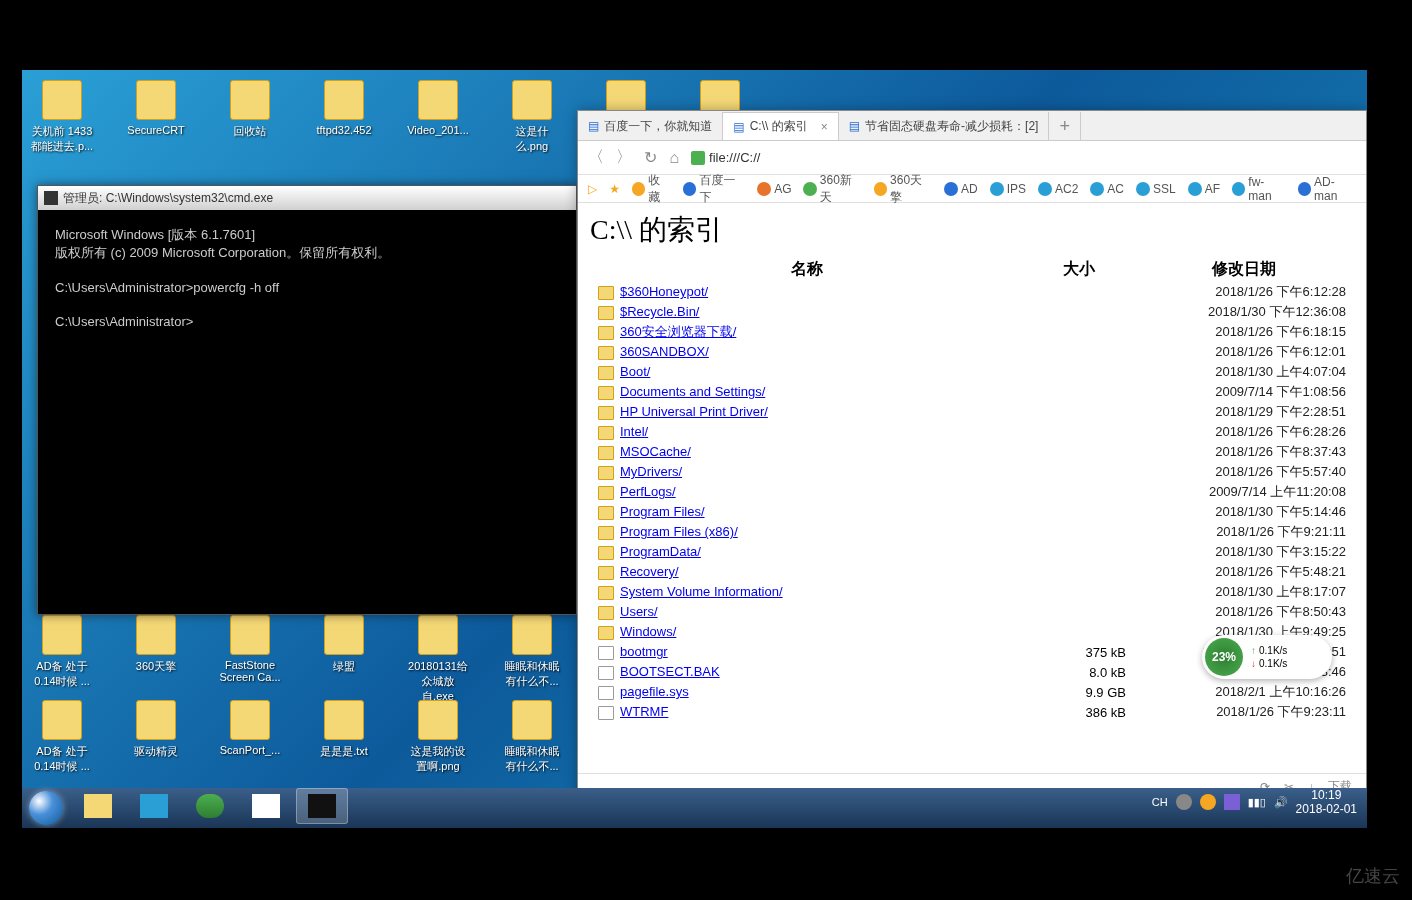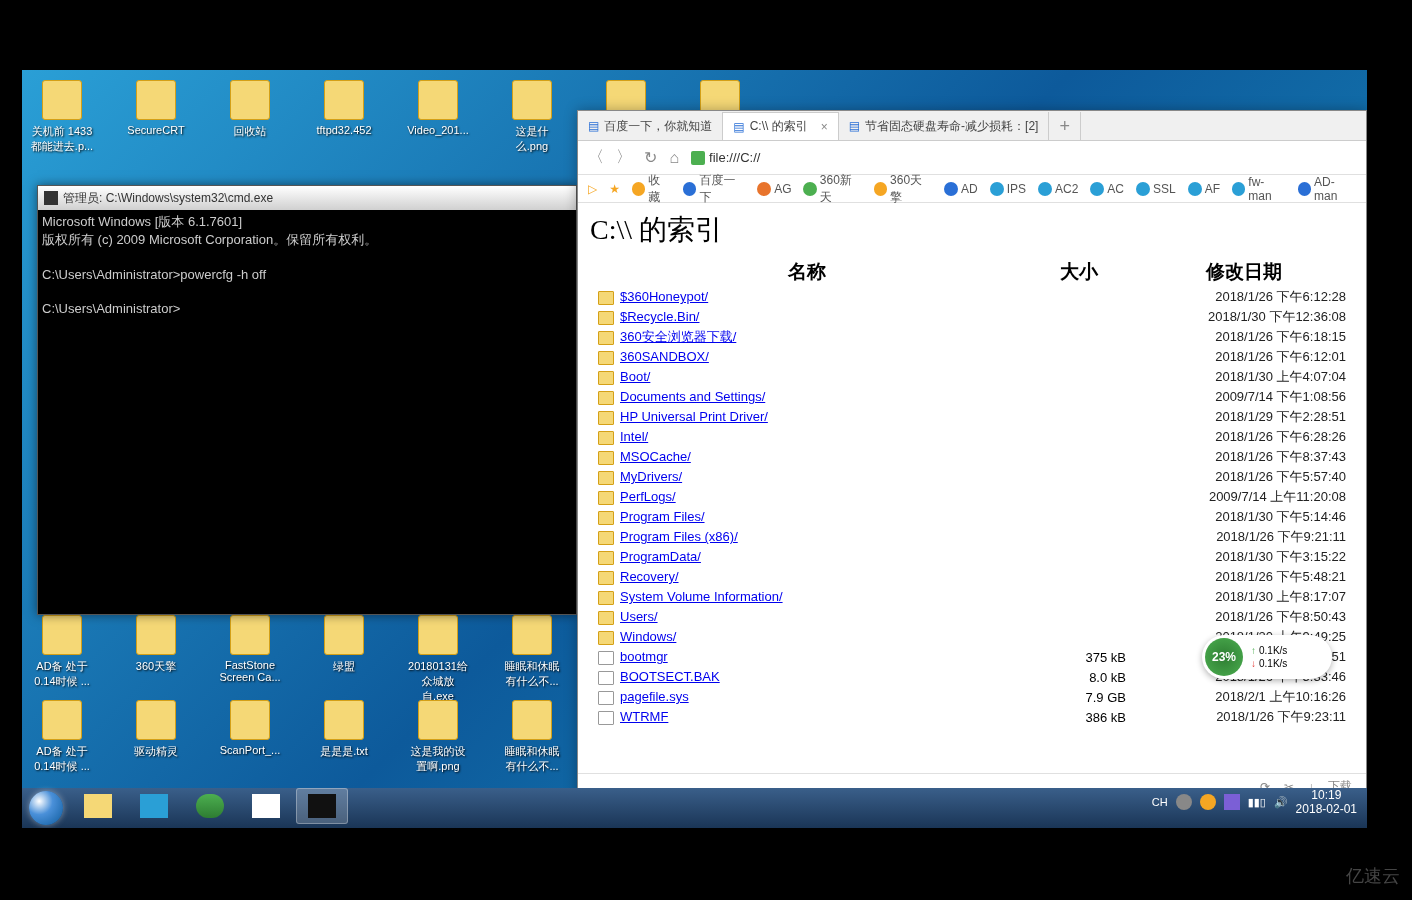--- a/index.html
+++ b/index.html
@@ -4,38 +4,38 @@
 <style>
 *{margin:0;padding:0;box-sizing:border-box;font-family:"Microsoft YaHei",Tahoma,Arial,sans-serif}
 body{width:1412px;height:900px;background:#000;overflow:hidden;position:relative}
 .screen{position:absolute;left:22px;top:70px;width:1345px;height:758px;background:linear-gradient(135deg,#2a9fd6 0%,#0d5a9b 50%,#1a8fc0 100%);overflow:hidden}
 .desktop-icons{position:absolute;left:0;top:10px;display:flex;gap:30px;padding-left:8px}
 .di{width:64px;text-align:center;color:#fff;font-size:11px;text-shadow:1px 1px 2px #000;cursor:pointer}
 .di .ic{width:40px;height:40px;margin:0 auto 4px;background:#f5d876;border:1px solid #d4a017;border-radius:3px}
 .cmd{position:absolute;left:15px;top:115px;width:540px;height:430px;background:#000;border:1px solid #555;box-shadow:0 0 10px rgba(0,0,0,.5)}
 .cmd-title{height:24px;background:linear-gradient(#fff,#d0d0d0);display:flex;align-items:center;padding:0 6px;font-size:12px;color:#333}
 .cmd-title .ci{width:14px;height:14px;background:#333;margin-right:5px}
-.cmd-body{padding:4px;font-family:Consolas,"Courier New",monospace;font-size:13px;color:#ccc;line-height:1.3;white-space:pre}
+.cmd-body{padding:17px;font-family:Consolas,"Courier New",monospace;font-size:13px;color:#ccc;line-height:1.3;white-space:pre}
 .browser{position:absolute;left:555px;top:40px;width:790px;height:690px;background:#fff;border:1px solid #888;box-shadow:0 0 12px rgba(0,0,0,.3);display:flex;flex-direction:column}
 .tabs{height:30px;background:#f0f0f0;display:flex;align-items:flex-end;border-bottom:1px solid #ccc}
 .tab{height:28px;padding:0 10px;display:flex;align-items:center;font-size:12px;color:#444;border-right:1px solid #ccc;cursor:pointer;gap:5px;max-width:230px}
 .tab.active{background:#fff;border-top:1px solid #ccc}
 .tab .cl{margin-left:8px;color:#888}
 .tab .pls{font-size:18px;color:#888}
 .addr{height:34px;display:flex;align-items:center;padding:0 10px;gap:12px;border-bottom:1px solid #e0e0e0}
 .addr .nv{font-size:16px;color:#888;cursor:pointer}
 .addr .url{flex:1;font-size:13px;color:#333;display:flex;align-items:center;gap:4px}
 .addr .shield{width:14px;height:14px;background:#4caf50;border-radius:2px}
 .bm{height:28px;display:flex;align-items:center;padding:0 10px;gap:12px;font-size:12px;border-bottom:1px solid #e0e0e0}
 .bm .bi{display:flex;align-items:center;gap:3px;cursor:pointer;color:#555}
 .bm .ic2{width:14px;height:14px;border-radius:7px}
 .page{flex:1;padding:8px 12px;overflow:auto}
 .page h1{font-family:"SimSun",serif;font-size:28px;font-weight:normal;margin-bottom:8px}
 .ftbl{width:100%;border-collapse:collapse;font-family:"Courier New",monospace;font-size:13px}
-.ftbl th{font-family:"SimSun",serif;font-size:19px;font-weight:bold;padding:2px 8px}
+.ftbl th{font-family:"SimSun",serif;font-size:16px;font-weight:bold;padding:2px 8px}
 .ftbl td{padding:1px 8px;white-space:nowrap}
 .ftbl .nm{color:#0000ee;text-decoration:underline;cursor:pointer}
 .ftbl .sz{text-align:right}
 .ftbl .dt{text-align:right;color:#222}
 .fic{display:inline-block;width:16px;height:14px;background:#f5d876;border:1px solid #d4a017;margin-right:6px;vertical-align:middle;border-radius:1px}
 .fic.file{background:#fff;border:1px solid #999}
 .bstatus{height:26px;border-top:1px solid #e0e0e0;display:flex;justify-content:flex-end;align-items:center;gap:14px;padding:0 14px;color:#888;font-size:12px}
 .widget{position:absolute;right:35px;top:565px;width:130px;height:44px;background:#fff;border-radius:22px;box-shadow:0 2px 6px rgba(0,0,0,.3);display:flex;align-items:center;padding:3px}
 .widget .pct{width:38px;height:38px;border-radius:19px;background:radial-gradient(#2e7d32,#4caf50);color:#fff;display:flex;align-items:center;justify-content:center;font-size:12px;font-weight:bold}
 .widget .spd{flex:1;font-size:10px;padding-left:8px;line-height:1.3}
@@ -365,21 +365,21 @@
               <td class="sz">375 kB</td>
               <td class="dt">2010/11/21 上午11:23:51</td>
             </tr>
             <tr>
               <td><span class="fic file"></span><span class="nm">BOOTSECT.BAK</span></td>
               <td class="sz">8.0 kB</td>
               <td class="dt">2018/1/26 下午5:33:46</td>
             </tr>
             <tr>
               <td><span class="fic file"></span><span class="nm">pagefile.sys</span></td>
-              <td class="sz">7.9 GB</td>
+              <td class="sz">9.9 GB</td>
               <td class="dt">2018/2/1 上午10:16:26</td>
             </tr>
             <tr>
               <td><span class="fic file"></span><span class="nm">WTRMF</span></td>
               <td class="sz">386 kB</td>
               <td class="dt">2018/1/26 下午9:23:11</td>
             </tr>
           </tbody>
     </table>
   </div>

